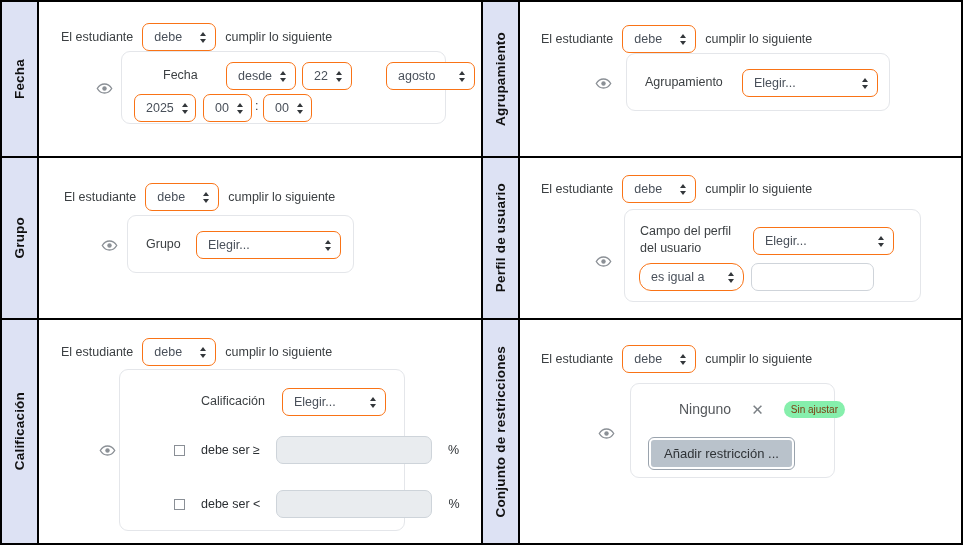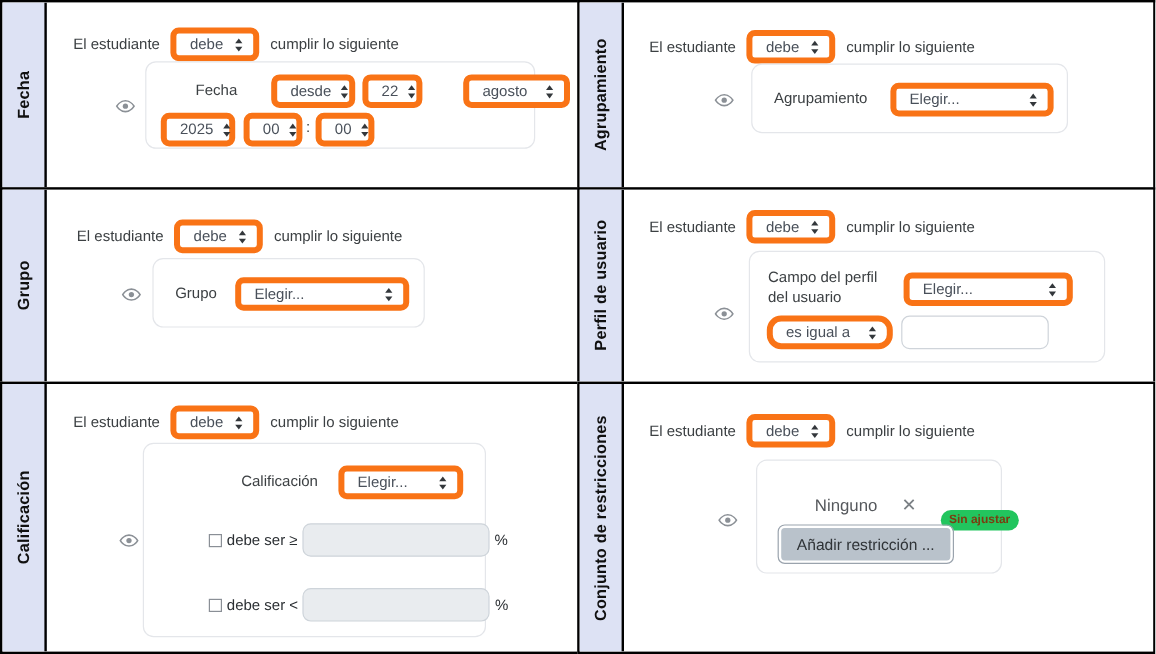--- a/index.html
+++ b/index.html
@@ -73,21 +73,21 @@
   }
 
   
   .sel {
     display: inline-flex;
     align-items: center;
     justify-content: space-between;
     gap: 8px;
     height: 28px;
     padding: 0 8px 0 11px;
-    border: 5px solid #f97316;
+    border: 1px solid #f97316;
     border-radius: 7px;
     background: #fff;
     color: #49505a;
     font-size: 12.5px;
     white-space: nowrap;
     cursor: pointer;
   }
   .sel .cv {
     display: inline-block;
     width: 7px;
@@ -131,46 +131,45 @@
 
   .lbl {
     position: absolute;
     font-size: 12.5px;
     color: #3c4043;
     white-space: nowrap;
   }
   .lbl.wrap { white-space: normal; line-height: 1.32; }
 
   
-  .cbrow { position: absolute; display: flex; align-items: center; gap: 4px; }
+  .cbrow { position: absolute; display: flex; align-items: center; gap: 16px; }
   .cbox {
     width: 11px; height: 11px;
     border: 1px solid #8a8f96;
     background: #fff;
     flex: 0 0 11px;
   }
   .cbtext { font-size: 12.5px; color: #2b2f33; white-space: nowrap; }
   .pct { font-size: 12.5px; color: #2b2f33; }
 
   
   .ninguno { font-size: 14px; color: #55585c; margin-left: 28px; }
   .xbtn {
     font-size: 15px; color: #7b8085; cursor: pointer;
     line-height: 1; font-weight: 500;
   }
   .badge {
     display: inline-block;
-    background: #22c55e;
+    background: #86efac;
     color: #7a3d10;
     font-size: 10px;
-    font-weight: bold;
+    font-weight: normal;
     border-radius: 9px;
     padding: 2.5px 7px 3px;
     white-space: nowrap;
-    margin-top: 24px;
   }
   .btn {
     display: inline-flex;
     align-items: center;
     justify-content: center;
     height: 31px;
     padding: 0 13px;
     background: #b9c2cb;
     color: #2f3337;
     border: 2px solid #ffffff;

